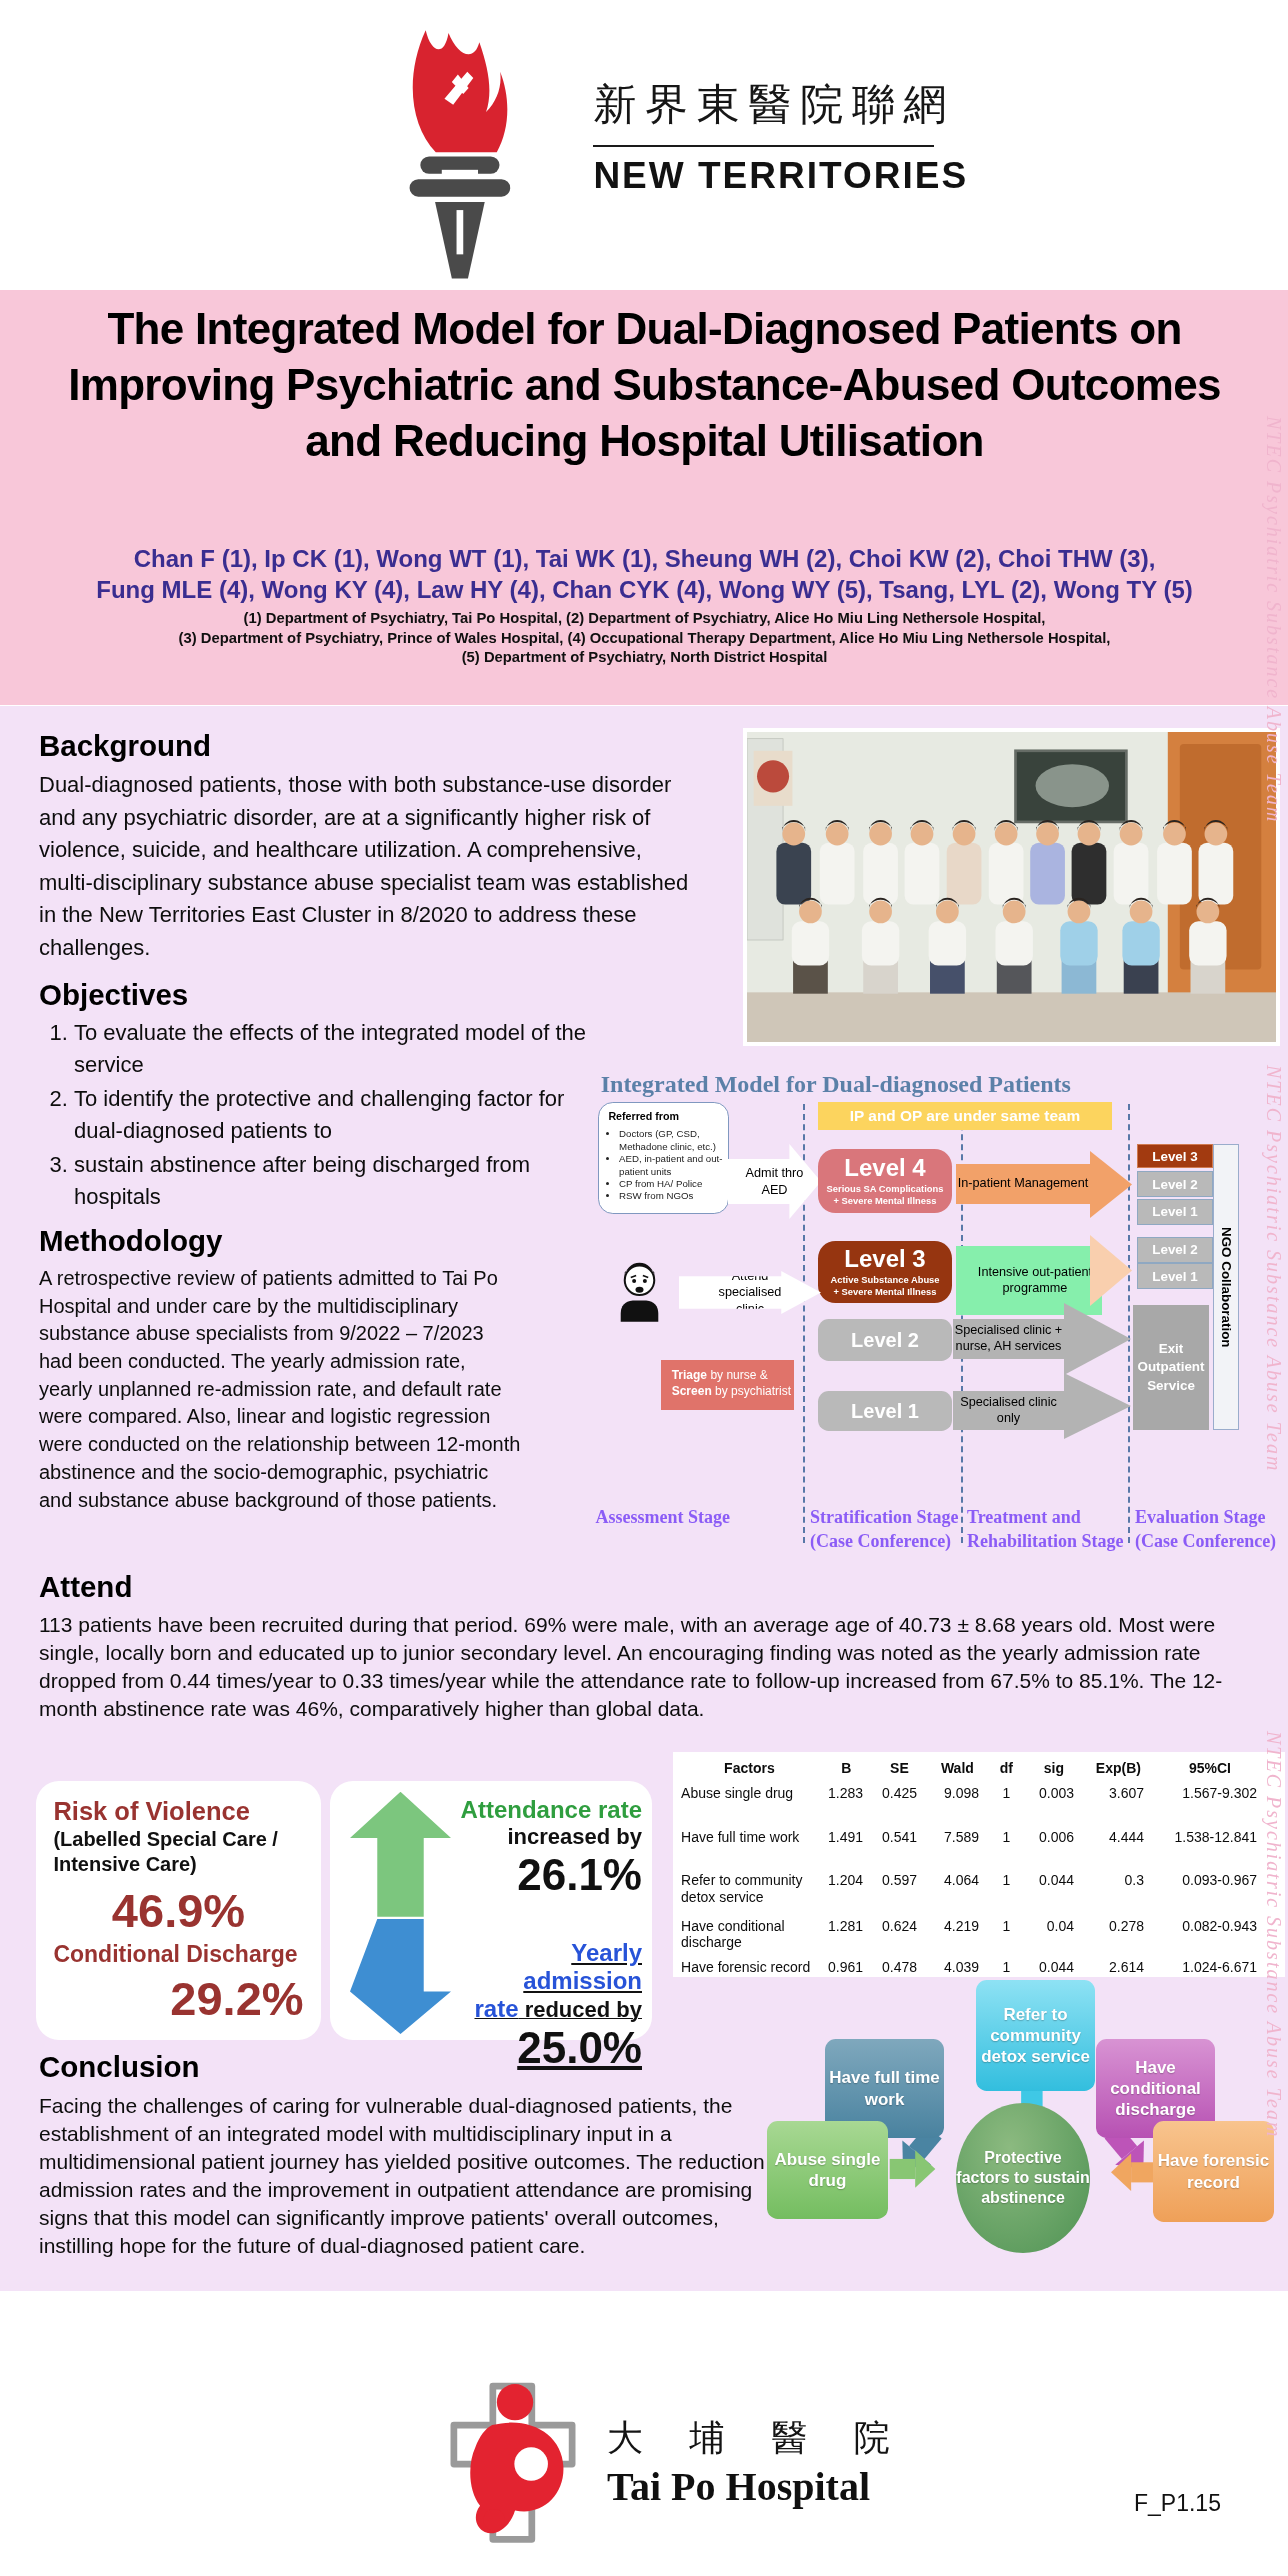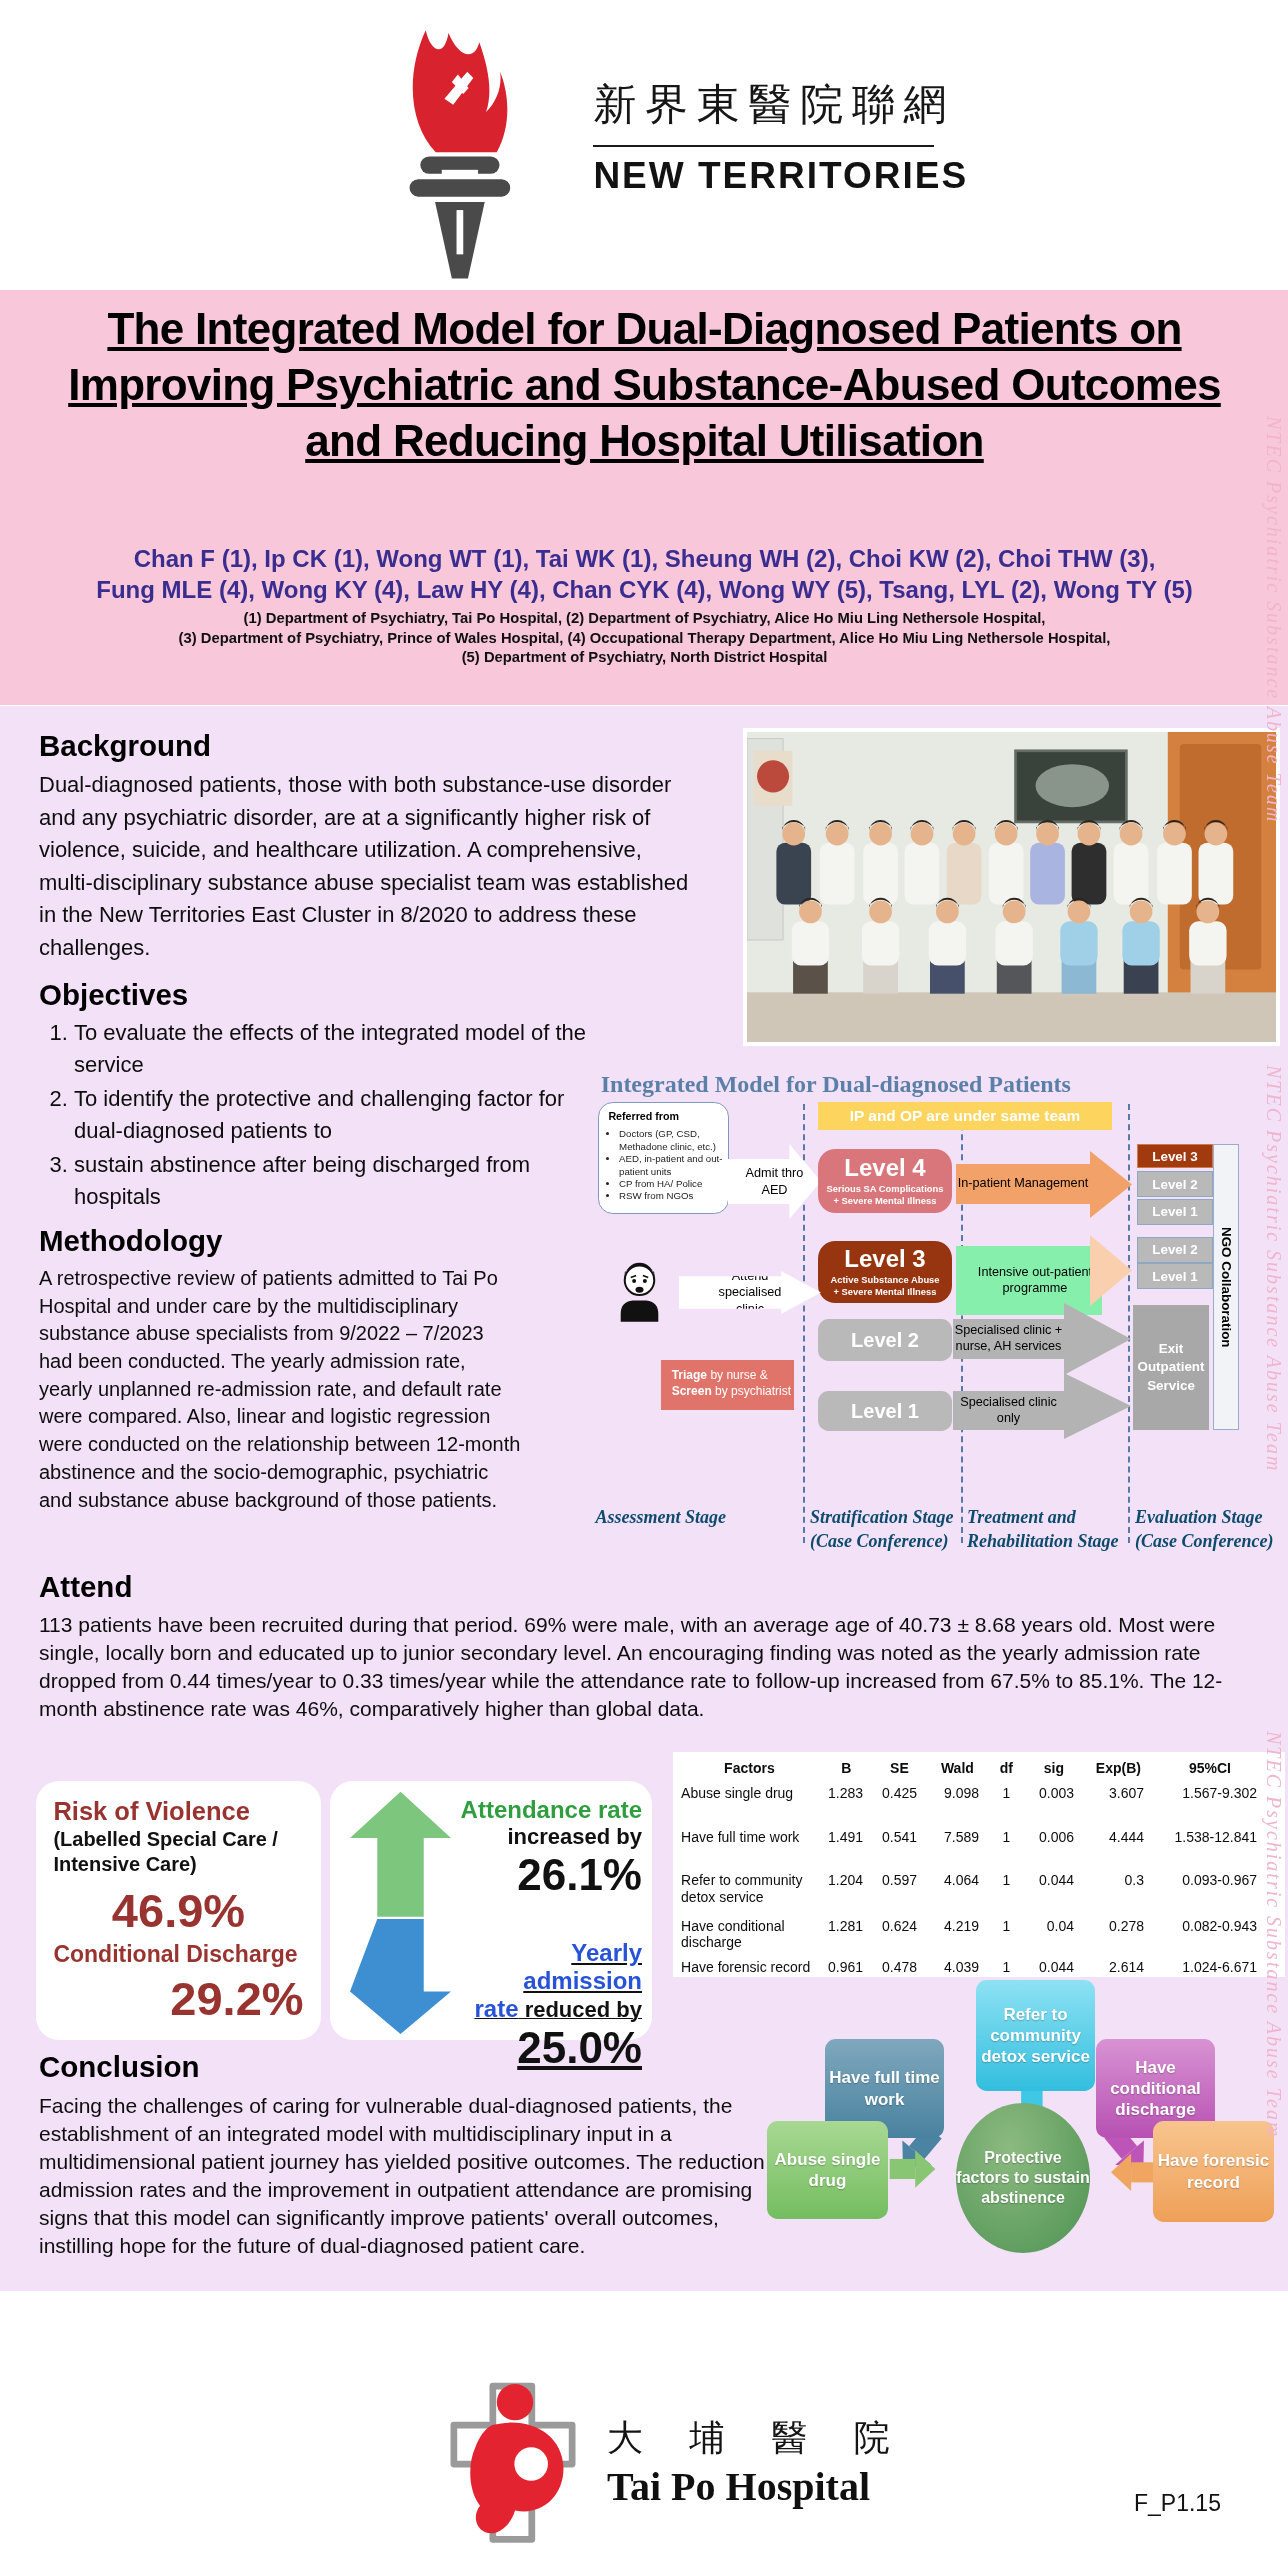--- a/index.html
+++ b/index.html
@@ -11,21 +11,21 @@
   .abs{position:absolute;}
 
   
   .ntec-logo{left:372px;top:10px;width:557px;height:272px;display:flex;}
   .ntec-text{margin-left:13.4px;padding-top:66px;width:349px;}
   .ntec-zh{font-size:43px;letter-spacing:8.7px;color:#161616;font-family:"DejaVu Sans",sans-serif;white-space:nowrap;}
   .ntec-rule{width:341px;height:2px;background:#1a1a1a;margin:10.7px 0 8px 0;}
   .ntec-en1{font-size:37px;font-weight:bold;letter-spacing:2px;color:#121212;white-space:nowrap;}
   .ntec-en2{font-size:37px;font-weight:bold;letter-spacing:11.4px;color:#121212;white-space:nowrap;}
   .main-title{left:54px;top:301px;width:1181px;text-align:center;font-size:44px;line-height:1.27;
-              font-weight:bold;color:#000;letter-spacing:-0.7px;text-decoration:underline;}
+              font-weight:bold;color:#000;letter-spacing:-0.7px;}
   .authors{left:54px;top:543px;width:1181px;text-align:center;font-size:24px;line-height:1.3;
            font-weight:bold;color:#3a2d90;}
   .affils{left:54px;top:609px;width:1181px;text-align:center;font-size:14.8px;line-height:1.32;
           font-weight:bold;color:#101010;}
 
   
   .h2{font-size:29.5px;font-weight:bold;color:#000;}
   .bodytx{color:#0d0d0d;}
   .bg-body{left:39px;top:769px;width:657px;font-size:22px;line-height:1.48;}
   .obj-list{left:39px;top:1017px;width:537px;font-size:22px;line-height:1.47;margin:0;padding-left:35px;}
@@ -78,22 +78,22 @@
   .stk.dark{background:#a23a10;border:1.3px solid #d07a50;}
   .stk.gray{background:#b9b9b9;border:0.7px solid #8fa8c2;}
   .ngo{left:623px;top:74px;width:24px;height:284px;background:#f2f3f7;border:0.7px solid #9aaccc;
        display:flex;align-items:center;justify-content:center;writing-mode:vertical-rl;
        font-size:13.4px;font-weight:bold;color:#000;}
   .exit{left:543px;top:235px;width:76px;height:125px;background:#a8a8a8;color:#fff;font-weight:bold;
         font-size:13.4px;line-height:1.35;display:flex;align-items:center;justify-content:center;text-align:center;}
   .triage{left:71px;top:290px;width:133px;height:50px;background:#e0736a;color:#fff;font-size:12px;
           line-height:1.4;padding:6.7px 0 0 10.7px;box-sizing:border-box;}
   .triage b{}
-  .stage{font-family:"Liberation Serif",serif;font-style:italic;font-weight:bold;font-size:18px;
-         color:#0c4a6e;line-height:1.35;top:435px;}
+  .stage{font-family:"Liberation Serif",serif;font-weight:bold;font-size:18px;
+         color:#8b5cf6;line-height:1.35;top:435px;}
   .person-icon{left:23.5px;top:190px;width:51px;height:62px;}
 
   
   .card{background:#fff;border-radius:23px;}
   .card1{left:36px;top:1781px;width:285px;height:259px;padding:16px 17.4px;box-sizing:border-box;}
   .c1-h{font-size:25.5px;font-weight:bold;color:#993330;}
   .c1-sub{font-size:20px;font-weight:bold;color:#111;line-height:1.22;margin-top:1.3px;}
   .c1-v1{font-size:47px;font-weight:bold;color:#993330;text-align:center;margin-top:6.7px;}
   .c1-l2{font-size:23px;font-weight:bold;color:#993330;line-height:1.25;margin-top:2.7px;}
   .c1-v2{font-size:47px;font-weight:bold;color:#993330;text-align:right;margin-top:1.3px;}

